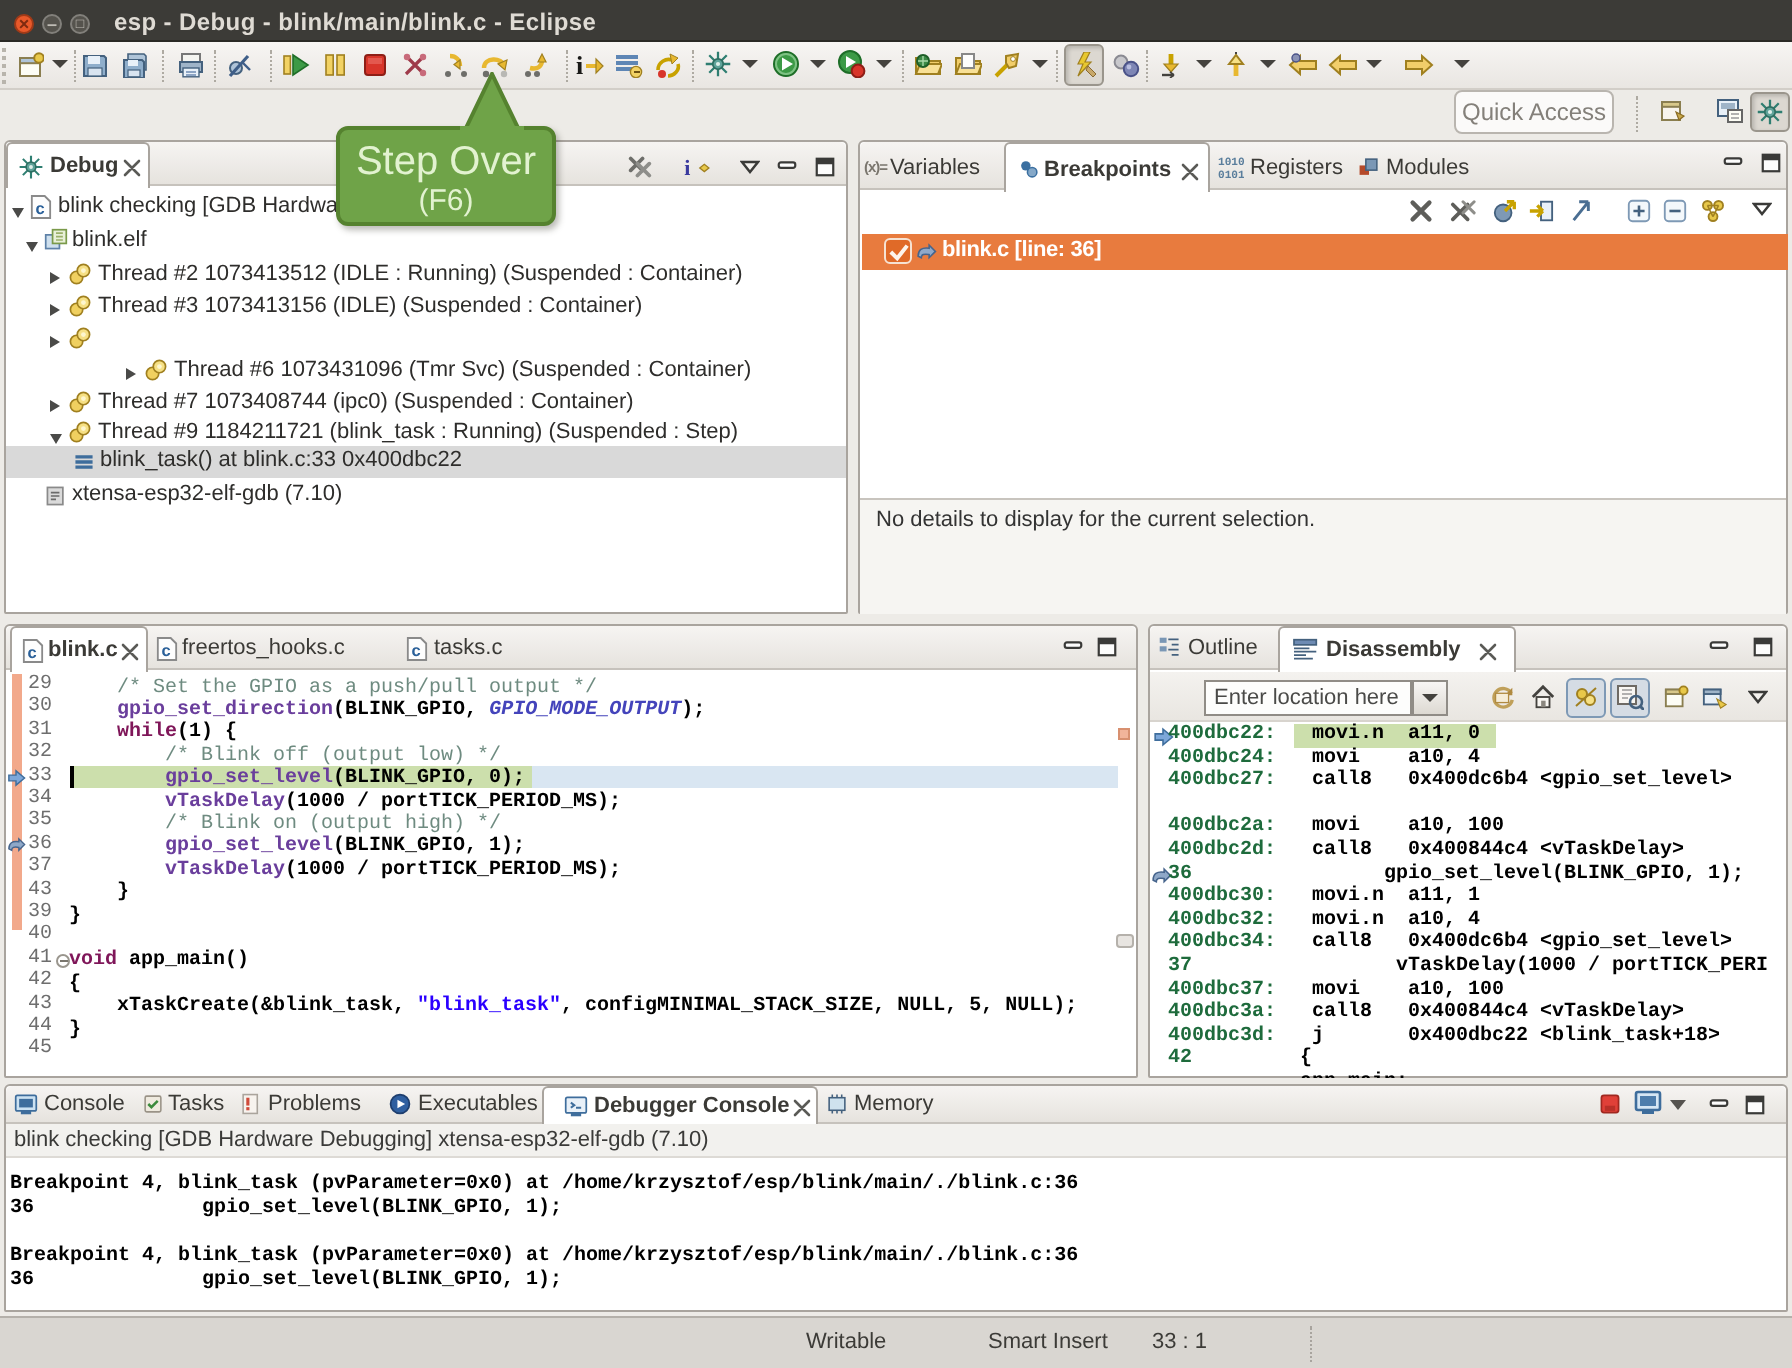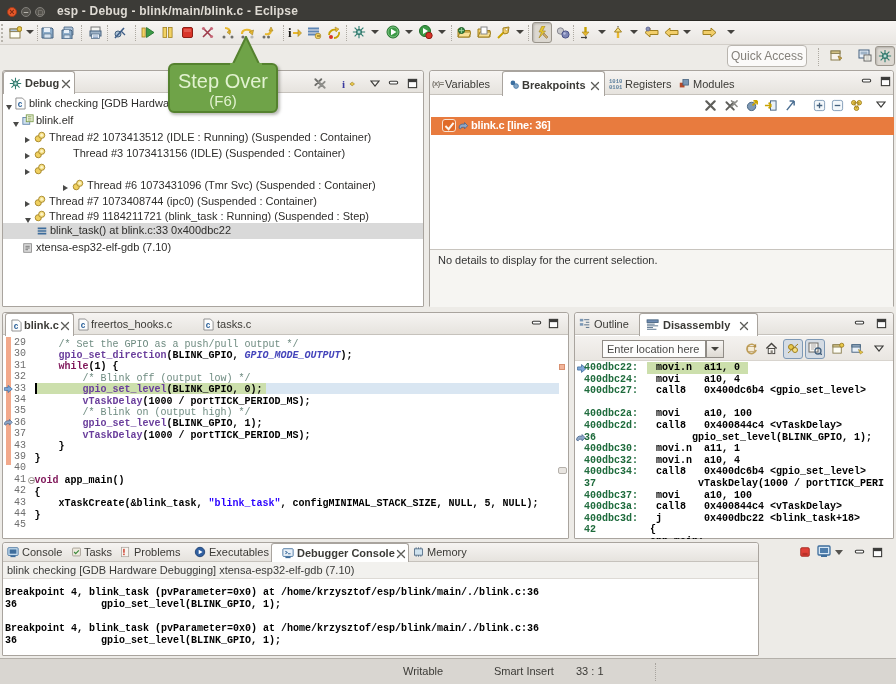--- a/index.html
+++ b/index.html
@@ -371,21 +371,21 @@
         <svg class="titem" style="left:31px; top:1px;" width="12" height="12" viewBox="0 0 14 14">
           <use href="#thr"></use>
         </svg>
         <span class="titem" style="left:46px;">Thread #2 1073413512 (IDLE : Running) (Suspended : Container)</span>
       </div>
     <div class="trow" style="top:52px;">
         <span class="titem" style="left:22px; top:3px;"><span class="arrow-r"></span></span>
         <svg class="titem" style="left:31px; top:1px;" width="12" height="12" viewBox="0 0 14 14">
           <use href="#thr"></use>
         </svg>
-        <span class="titem" style="left:46px;margin-left:24px;">Thread #3 1073413156 (IDLE) (Suspended : Container)</span>
+        <span class="titem" style="left:46px;">Thread #3 1073413156 (IDLE) (Suspended : Container)</span>
       </div>
     <div class="trow" style="top:68px;">
         <span class="titem" style="left:22px; top:3px;"><span class="arrow-r"></span></span>
         <svg class="titem" style="left:31px; top:1px;" width="12" height="12" viewBox="0 0 14 14">
           <use href="#thr"></use>
         </svg>
       </div>
     <div class="trow" style="top:84px;margin-left:38px;">
         <span class="titem" style="left:22px; top:3px;"><span class="arrow-r"></span></span>
         <svg class="titem" style="left:31px; top:1px;" width="12" height="12" viewBox="0 0 14 14">
@@ -676,21 +676,21 @@
     <div class="dis" style="left:9px; top:105.4px;"><span class="adr">400dbc34:</span>   call8   0x400dc6b4 &lt;gpio_set_level&gt;</div>
     <div class="dis" style="left:9px; top:117.0px;"><span class="adr">37</span>                 vTaskDelay(1000 / portTICK_PERI</div>
     <div class="dis" style="left:9px; top:128.6px;"><span class="adr">400dbc37:</span>   movi    a10, 100</div>
     <div class="dis" style="left:9px; top:140.2px;"><span class="adr">400dbc3a:</span>   call8   0x400844c4 &lt;vTaskDelay&gt;</div>
     <div class="dis" style="left:9px; top:151.8px;"><span class="adr">400dbc3d:</span>   j       0x400dbc22 &lt;blink_task+18&gt;</div>
     <div class="dis" style="left:9px; top:163.4px;"><span class="adr">42</span>         {</div>
     <div class="dis" style="left:9px; top:175.0px;">           app_main:</div>
     </div>
 </div>
 
-<div class="panel" id="p-cons" style="left:2px; top:542px; width:757px; height:114px;">
+<div class="panel" id="p-cons" style="left:2px; top:542px; width:892px; height:114px;">
   <div class="tabrow" style="height:19px;"></div>
   <div class="tab" style="left:0px; height:19px;">
       <svg class="abs" style="left:4px; top:3px;" width="12" height="12" viewBox="0 0 14 14">
         <use href="#cons"></use>
       </svg>
       <span class="tx" style="left:19px; top:3px; font-weight:normal;">Console</span>
     </div>
   <div class="tab" style="left:64px; height:19px;">
       <svg class="abs" style="left:4px; top:3px;" width="11" height="12" viewBox="0 0 14 14">
         <use href="#task"></use>

